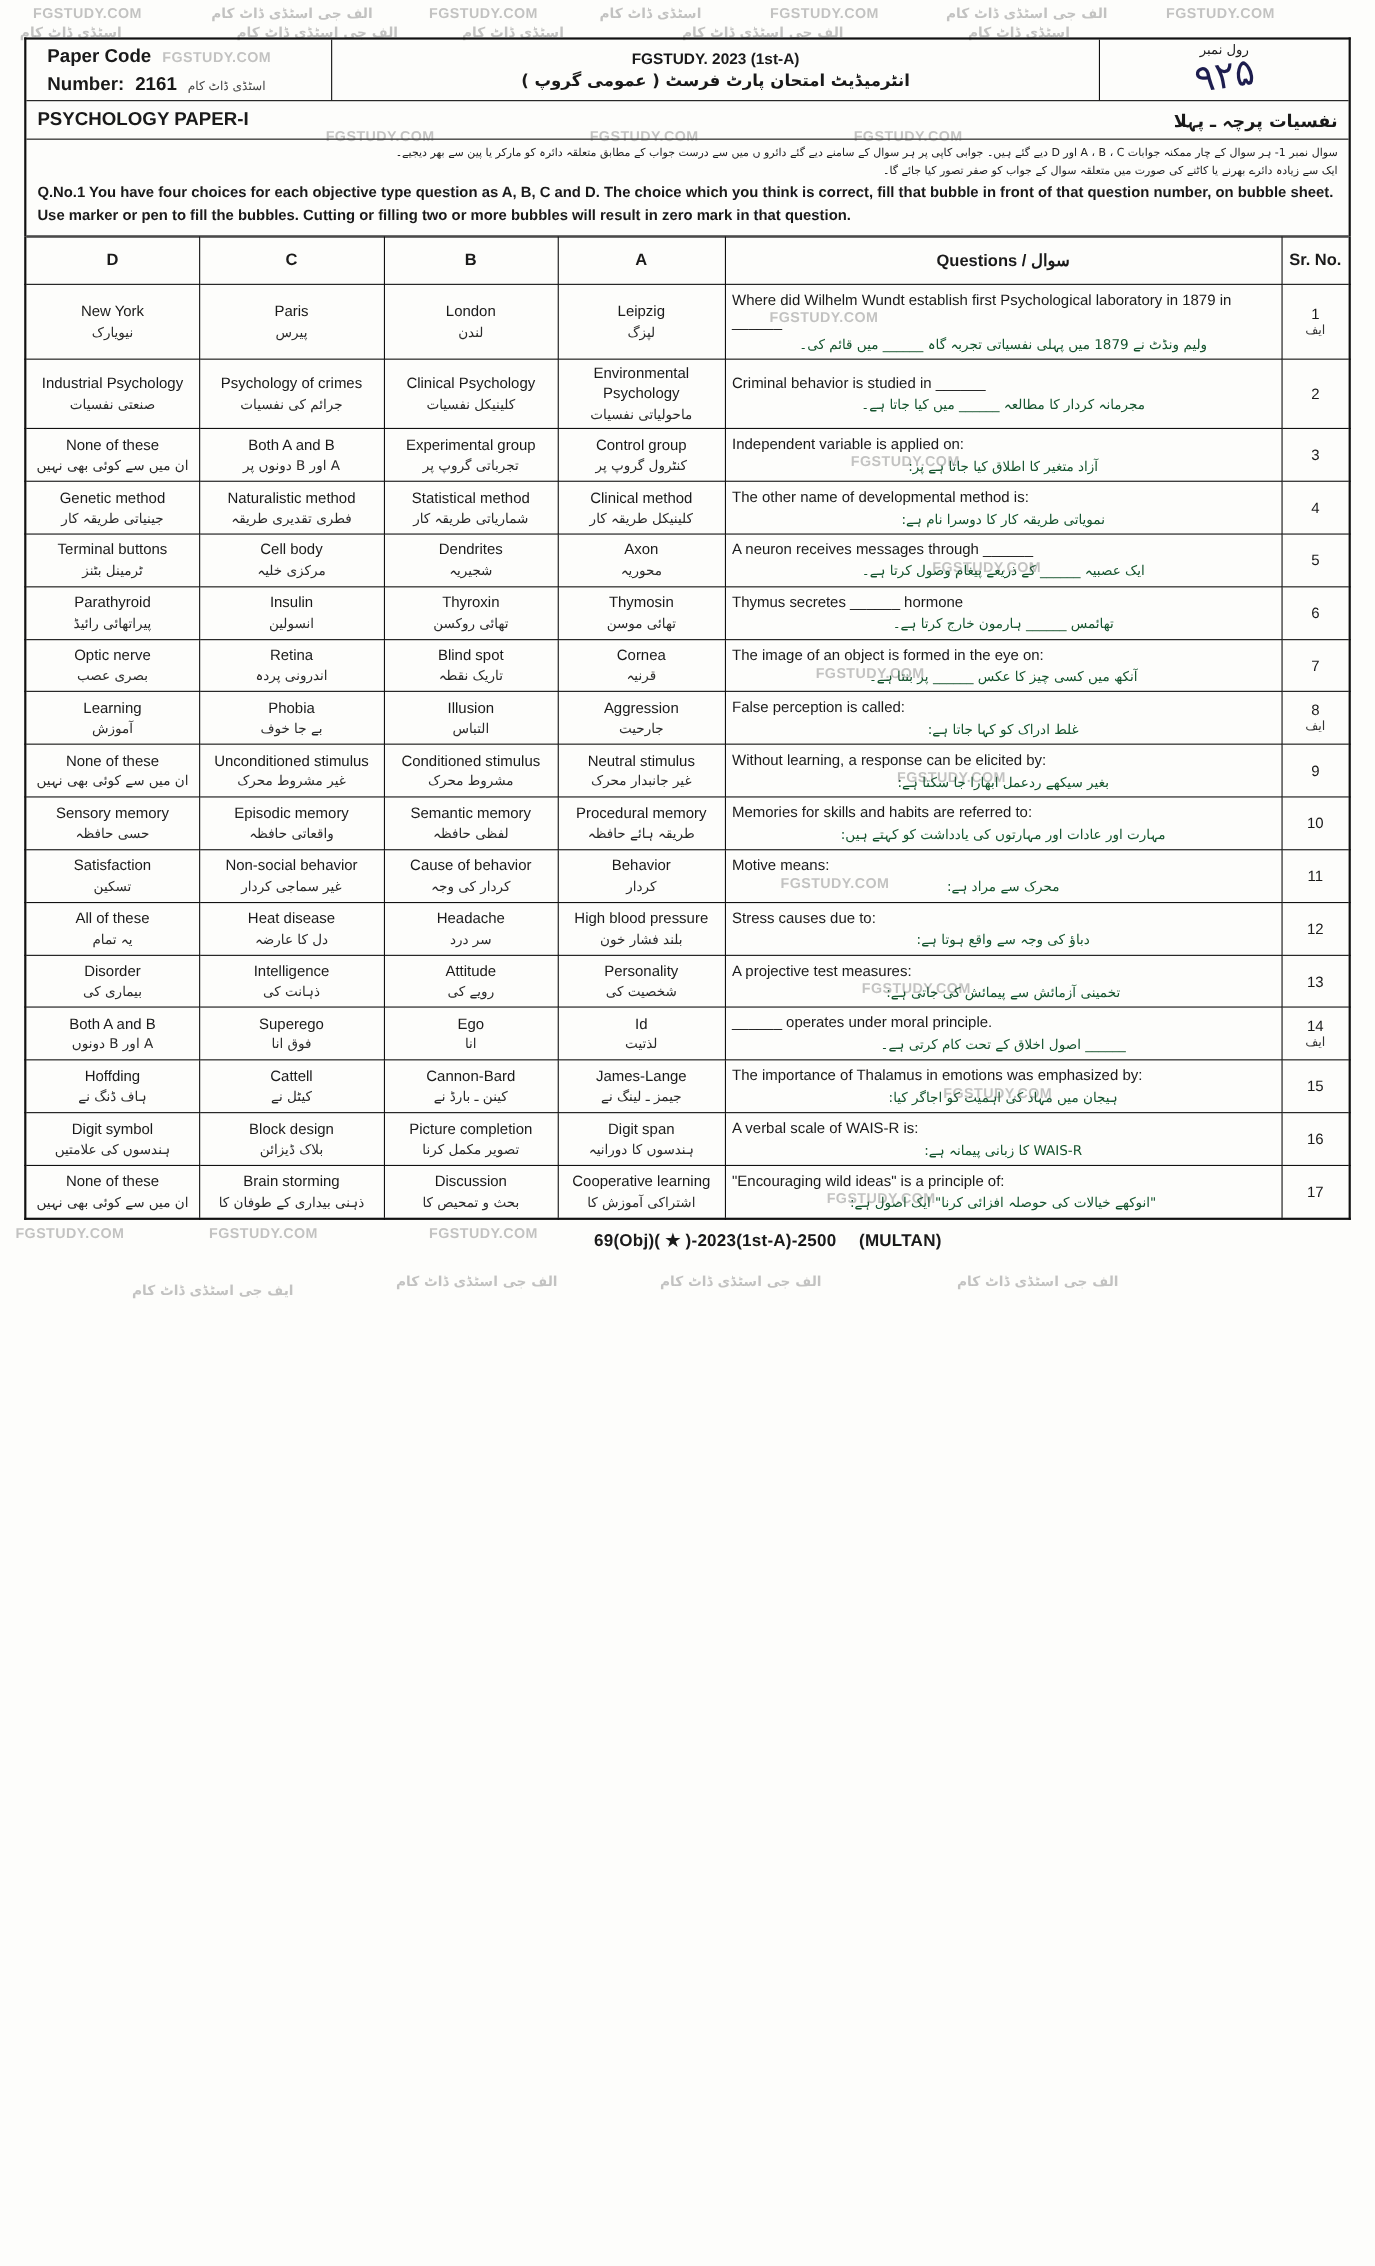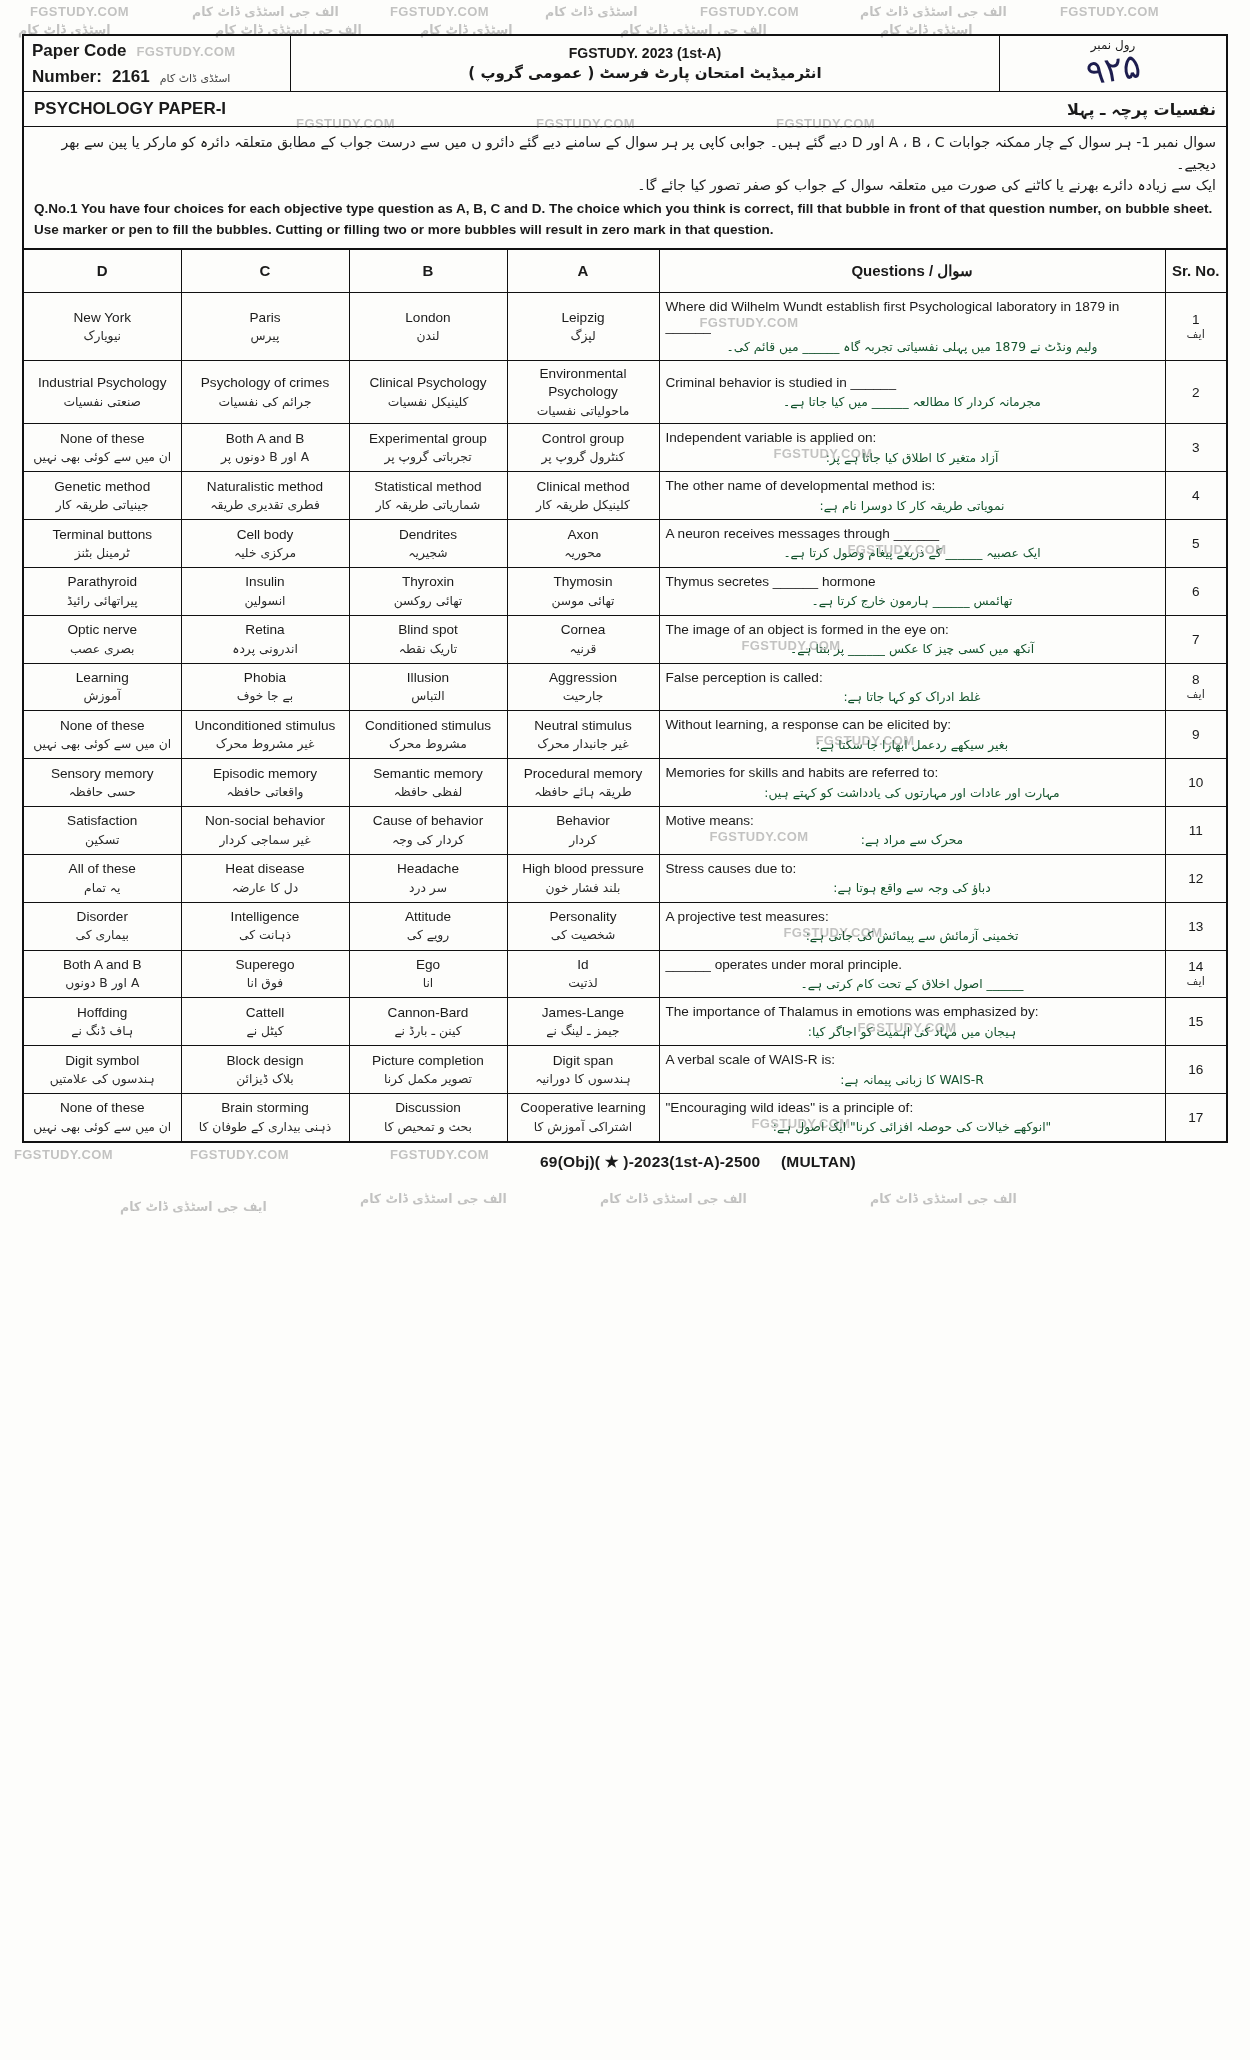--- a/index.html
+++ b/index.html
@@ -46,20 +46,21 @@
     margin:0 22px;
     border:2px solid #111;
     border-bottom:none;
   }
   .hdr-row{
     position:relative;
     display:flex;
     align-items:stretch;
     border-bottom:1.6px solid #111;
     min-height:38px;
+    padding-left:11px;
   }
   .hdr-row.tall{min-height:52px;}
   .cellbox{
     position:relative;
     display:flex;
     align-items:center;
     padding:2px 8px;
     font-size:15px;
   }
   .b-r{border-right:1.6px solid #111;}
@@ -129,21 +130,21 @@
     border-bottom:1.6px solid #111;
     padding:5px 10px 7px 10px;
     font-size:13.5px;
     line-height:1.55;
     position:relative;
   }
   .instr .u{
     direction:rtl;
     text-align:right;
     font-family:"DejaVu Sans", sans-serif;
-    font-size:14px;
+    font-size:10px;
     color:#202020;
   }
   .instr .e{margin-top:2px;font-weight:bold;}
   
   table.qt{
     width:calc(100% - 44px);
     margin:0 22px;
     border-collapse:collapse;
     border:2px solid #111;
     border-top:none;

